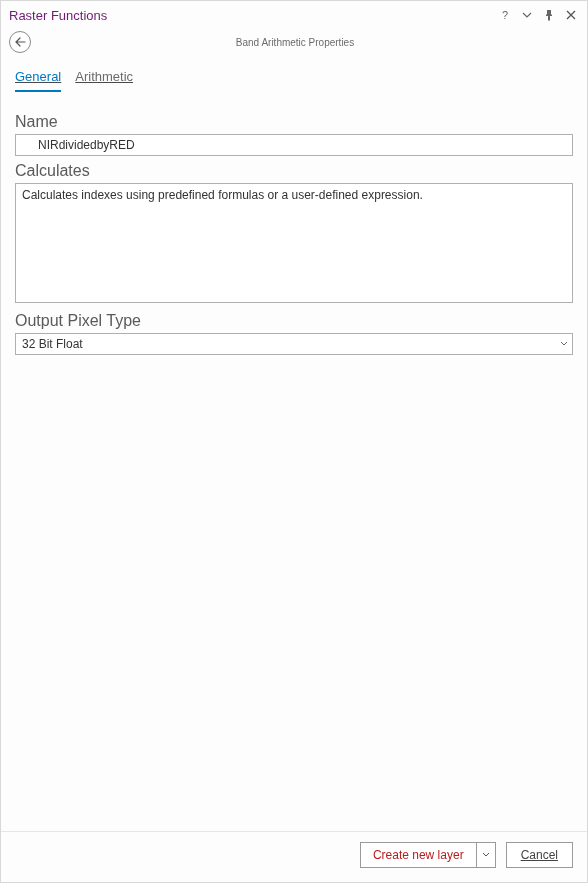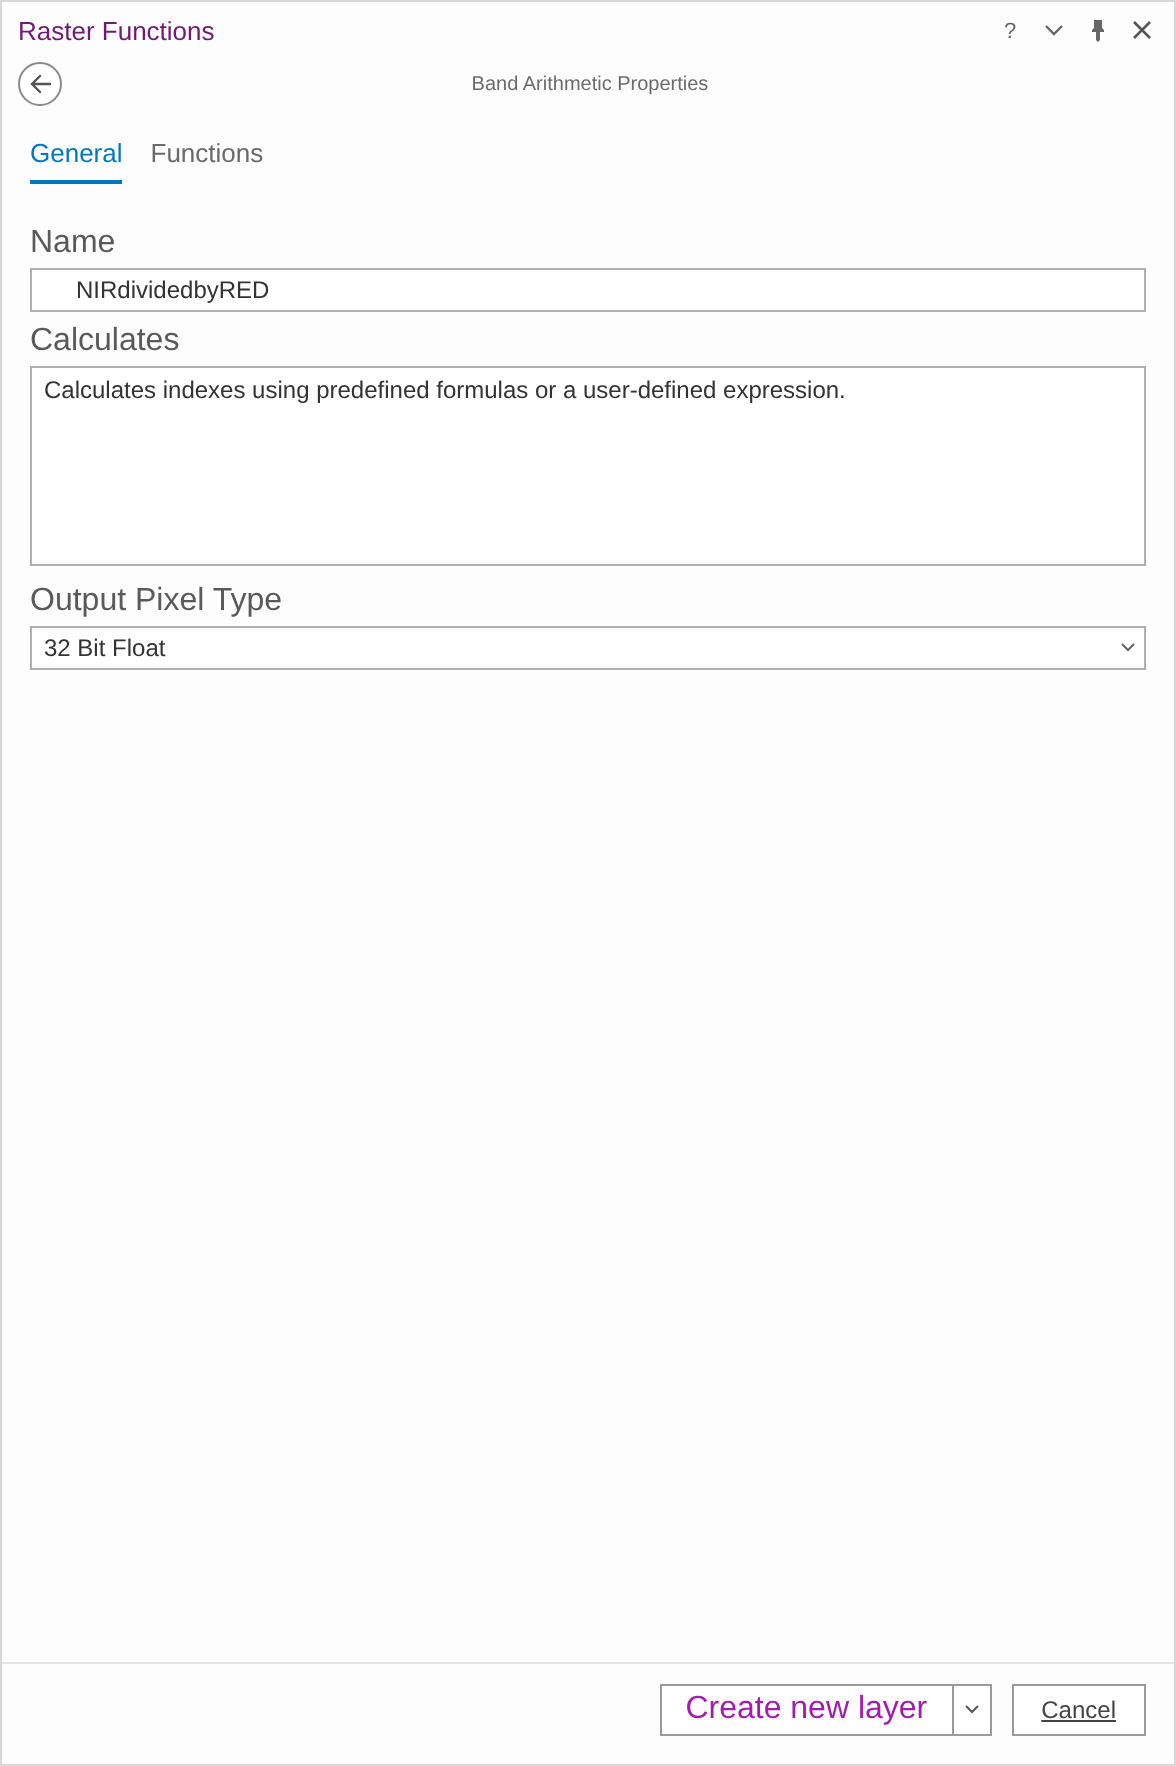--- a/index.html
+++ b/index.html
@@ -62,20 +62,21 @@
     text-align: center;
     font-size: 10px;
     color: #6b6b6b;
     padding-right: 28px;
   }
   .tabs {
     display: flex;
     gap: 14px;
     padding: 12px 14px 0 14px;
     border-bottom: 1px solid transparent;
+    text-decoration: underline;
   }
   .tab {
     font-size: 13px;
     color: #6a6a6a;
     padding-bottom: 6px;
     cursor: pointer;
     border-bottom: 2px solid transparent;
   }
   .tab.active {
     color: #0079c1;
@@ -97,21 +98,21 @@
     height: 22px;
     border: 1px solid #b0b0b0;
     padding: 2px 22px;
     font-family: inherit;
     font-size: 12px;
     color: #333;
     background: #fff;
   }
   .textarea-input {
     width: 100%;
-    height: 100px;
+    height: 120px;
     border: 1px solid #b0b0b0;
     padding: 4px 6px;
     font-family: inherit;
     font-size: 12px;
     color: #333;
     background: #fff;
     resize: none;
   }
   .select-wrap {
     position: relative;
@@ -163,22 +164,22 @@
     display: flex;
     height: 26px;
   }
   .btn-split .main {
     border: 1px solid #9a9a9a;
     border-right: none;
     background: #fff;
     padding: 0 12px;
     display: flex; align-items: center;
     cursor: pointer;
-    font-size: 16px;
-    color: #a21caf;
+    font-size: 12px;
+    color: #b91c1c;
   }
   .btn-split .drop {
     width: 20px;
     border: 1px solid #9a9a9a;
     background: #fff;
     display: flex; align-items: center; justify-content: center;
     cursor: pointer;
     color: #555;
   }
   svg { display: block; }
@@ -219,21 +220,21 @@
     <div class="back-btn">
       <svg width="12" height="10" viewBox="0 0 12 10">
           <path d="M6 1 L2 5 L6 9 M2 5 H11" stroke="#555" stroke-width="1.2" fill="none" stroke-linecap="round"></path>
         </svg>
     </div>
     <div class="page-title">Band Arithmetic Properties</div>
   </div>
 
   <div class="tabs">
     <div class="tab active">General</div>
-    <div class="tab">Functions</div>
+    <div class="tab">Arithmetic</div>
   </div>
 
   <div class="content">
 
     <div class="field-label">Name</div>
     <input class="text-input" type="text" value="NIRdividedbyRED" style="">
 
     <div class="field-label">Calculates</div>
     <textarea class="textarea-input" style="">Calculates indexes using predefined formulas or a user-defined expression.</textarea>
 

